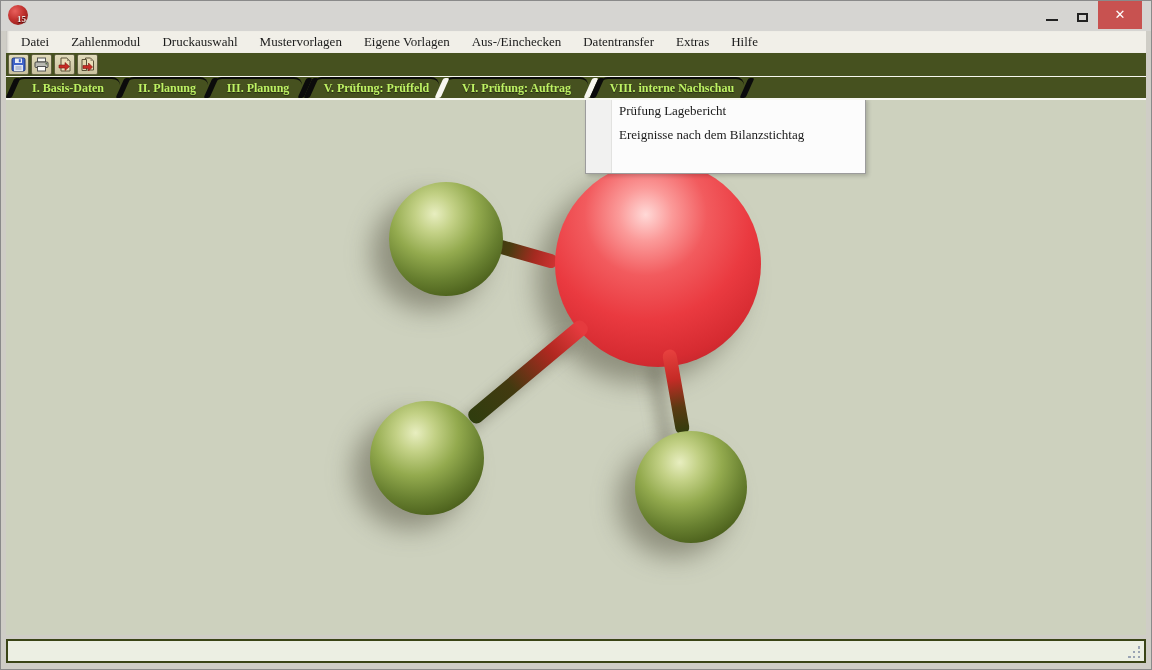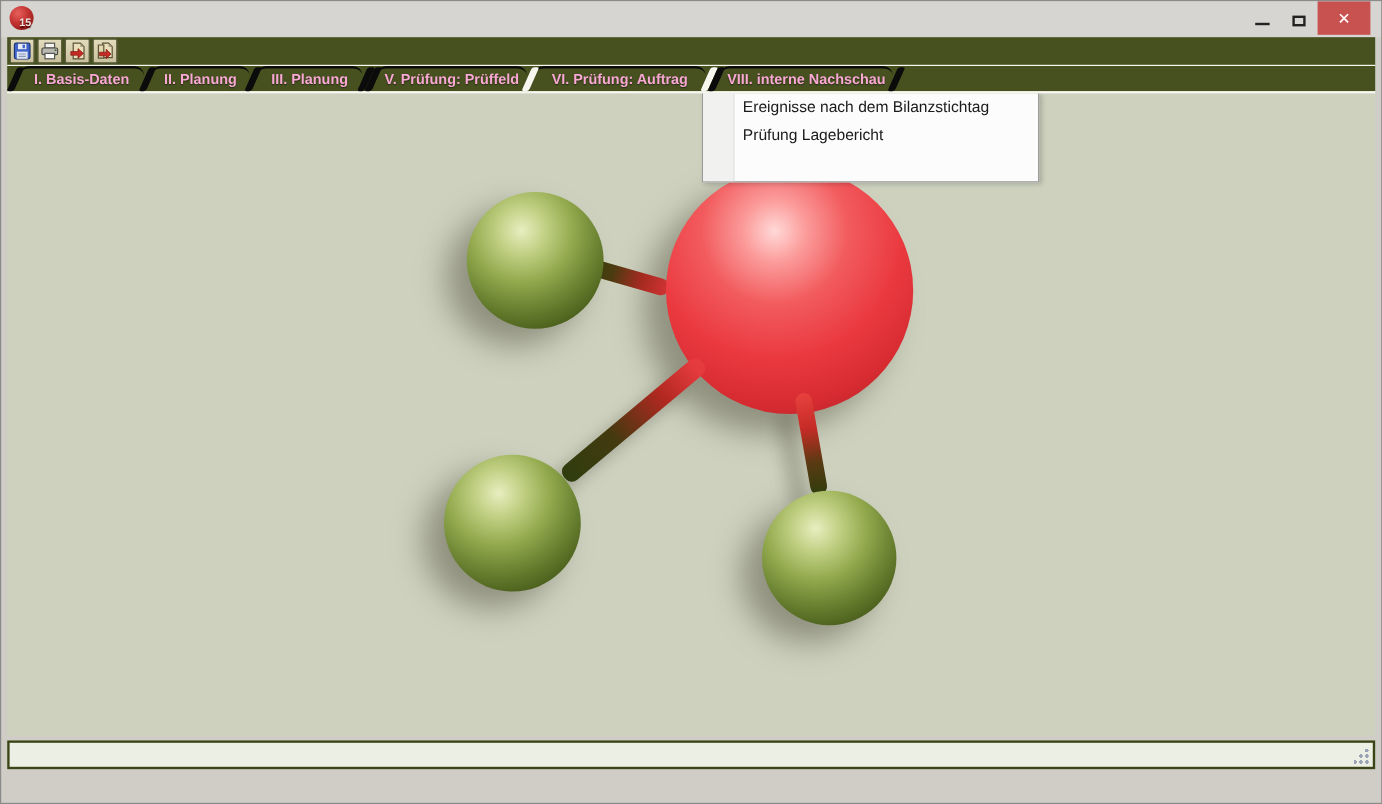--- a/index.html
+++ b/index.html
@@ -1,18 +1,18 @@
 <!DOCTYPE html>
 <html><head>
 <meta charset="utf-8">
 <style>
   * { margin:0; padding:0; box-sizing:border-box; }
   body { font-family:"Liberation Sans", sans-serif; background:#888; }
   .window { position:relative; width:1152px; height:670px; background:#cfcdc6; overflow:hidden;
-            border:1px solid #8a8a8a; }
+            border:1px solid #8a8a8a;font-family:Liberation Serif, serif; }
 
   
   .titlebar { height:30px; background:#d6d5d2; display:flex; align-items:flex-start;
               justify-content:space-between; }
   .app-icon { width:20px; height:20px; margin:4px 0 0 7px; border-radius:50%;
               background:radial-gradient(circle at 35% 30%, #e8605c 0%, #c23330 45%, #7e1210 100%);
               color:#e8e4e0; font-size:9px; font-weight:bold; display:flex; align-items:flex-end;
               justify-content:flex-end; padding:1px 2px; text-shadow:0 1px 1px #400; }
   .win-controls { display:flex; height:28px; margin-right:9px; }
   .win-btn { width:31px; height:28px; display:flex; align-items:center; justify-content:center;
@@ -32,21 +32,21 @@
 
   
   .toolbar { height:24px; background:#46511f; border-bottom:1px solid #f8f8f0;
              display:flex; align-items:center; padding-left:2px; }
   .tool-btn { width:21px; height:21px; margin-right:2px; border:1px solid #5e5e40;
               border-radius:2px; background:linear-gradient(#e2dcbc, #c9c19e);
               display:flex; align-items:center; justify-content:center; }
 
   
   .tabbar { height:21px; background:#46511f; display:flex; align-items:flex-end; padding-left:4px; }
-  .tab { height:21px; line-height:19px; text-align:center; color:#f9a8d4; font-weight:bold;
+  .tab { height:21px; line-height:19px; text-align:center; color:#bef264; font-weight:bold;
          font-size:12px; border-top:2px solid #0b0b0b; border-radius:8px 8px 0 0;
          text-shadow:0 1px 1px rgba(0,0,0,.5); cursor:default; white-space:nowrap; overflow:hidden; }
   .sep { width:6px; height:20px; background:#0b0b0b; transform:skewX(-24deg); border-radius:2px; }
   .sep.white { background:#f7f6ef; }
   .whitesep { height:2px; background:#f8f8f1; }
 
   
   .content { position:relative; height:535px; background:#cdd1be; overflow:hidden; }
   .sphere, .shadow, .stick { position:absolute; }
   .shadow { border-radius:50%; background:rgba(82,80,62,.5); filter:blur(13px); }
@@ -102,20 +102,31 @@
       </div>
       <div class="win-btn">
         <div class="glyph-max"></div>
       </div>
       <div class="win-btn close">✕</div>
     </div>
   </div>
 
   <div class="body-frame">
 
+    <div class="menubar">
+      <div class="menu-item">Datei</div>
+      <div class="menu-item">Zahlenmodul</div>
+      <div class="menu-item">Druckauswahl</div>
+      <div class="menu-item">Mustervorlagen</div>
+      <div class="menu-item">Eigene Vorlagen</div>
+      <div class="menu-item">Aus-/Einchecken</div>
+      <div class="menu-item">Datentransfer</div>
+      <div class="menu-item">Extras</div>
+      <div class="menu-item">Hilfe</div>
+    </div>
 
     <div class="toolbar">
       <div class="tool-btn">
         <svg width="15" height="15" viewBox="0 0 15 15">
           <rect x="1" y="1" width="13" height="13" rx="1.5" fill="#3f63c8" stroke="#1e3575"></rect>
           <rect x="4" y="1.5" width="7" height="4.5" fill="#e8ecf5"></rect>
           <rect x="7.8" y="2.2" width="2" height="3" fill="#3f63c8"></rect>
           <rect x="3" y="8" width="9" height="6" fill="#dfe5f2"></rect>
           <line x1="4.5" y1="10" x2="10.5" y2="10" stroke="#8a97b5" stroke-width="1"></line>
           <line x1="4.5" y1="12" x2="10.5" y2="12" stroke="#8a97b5" stroke-width="1"></line>
@@ -177,22 +188,22 @@
         <div class="sphere red"></div>
         <div class="stick" id="stick2"></div>
         <div class="stick" id="stick3"></div>
         <div class="sphere green" id="g1"></div>
         <div class="sphere green" id="g2"></div>
         <div class="sphere green" id="g3"></div>
       </div>
 
       <div class="dropdown">
         <div class="gutter"></div>
+        <div class="dd-item">Prüfung Lagebericht</div>
         <div class="dd-item">Ereignisse nach dem Bilanzstichtag</div>
-        <div class="dd-item">Prüfung Lagebericht</div>
       </div>
     </div>
 
     <div class="status-gap"></div>
     <div class="statusbar">
       <span></span>
       <div class="grip"></div>
     </div>
 
   </div>

